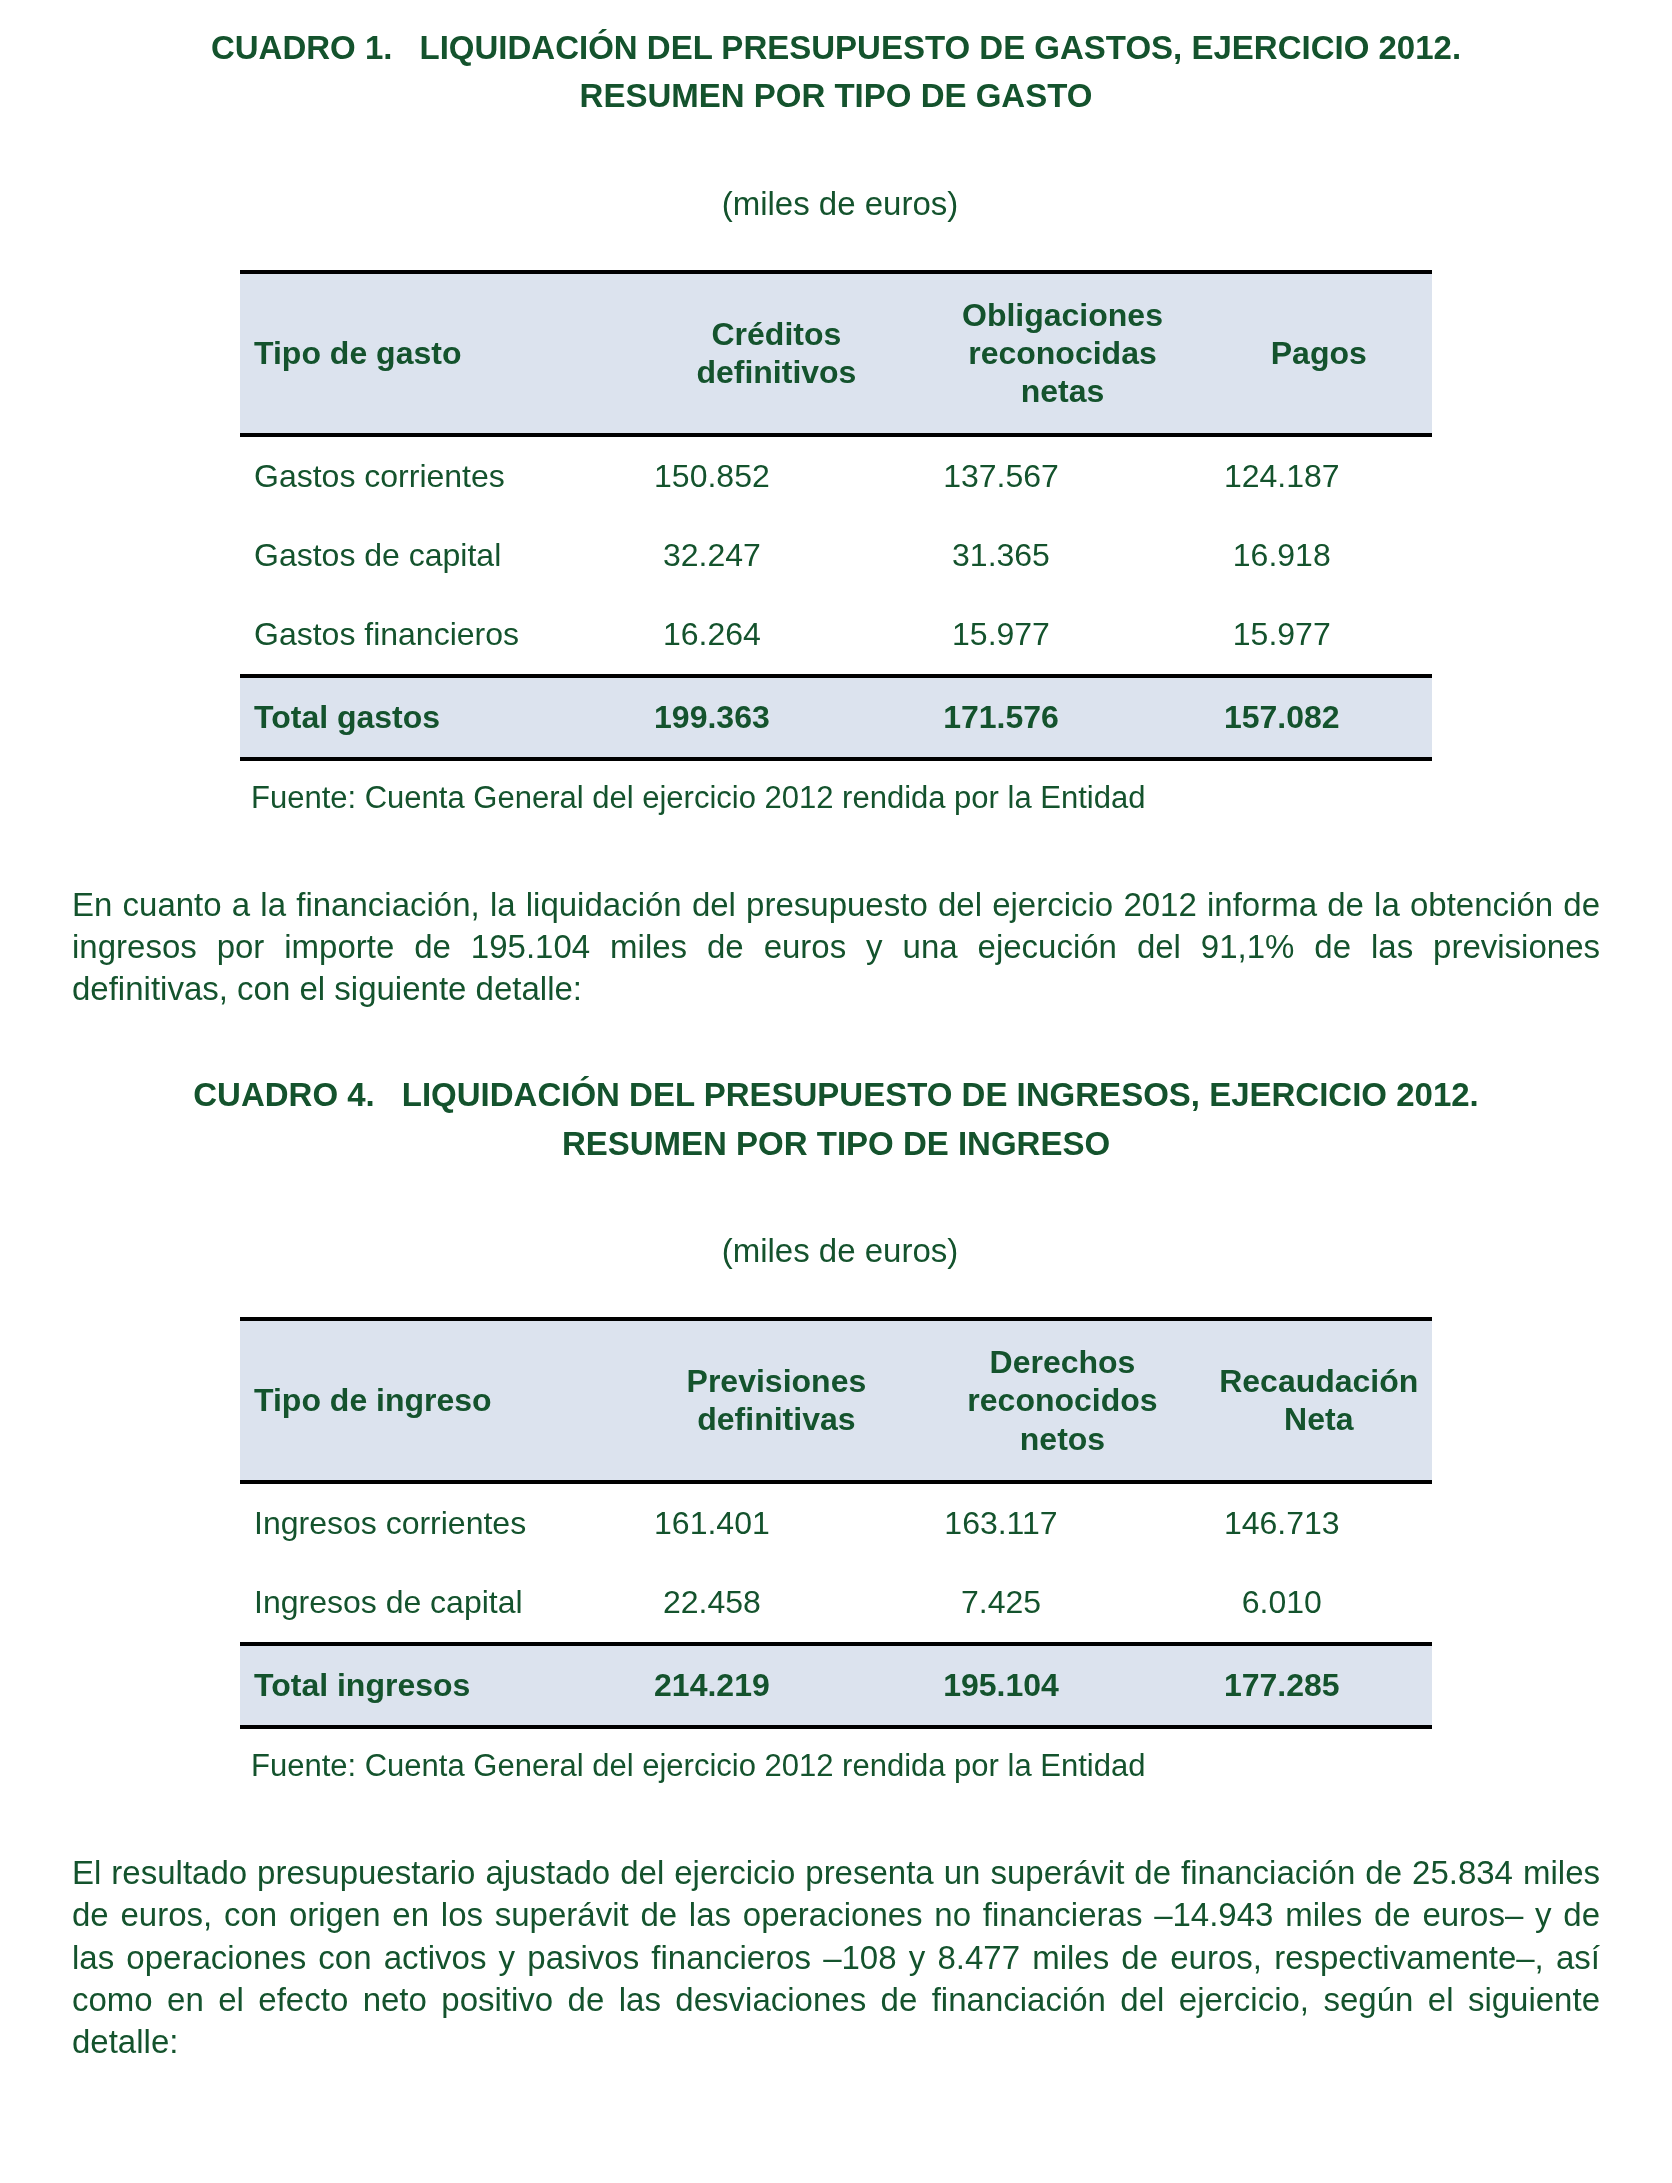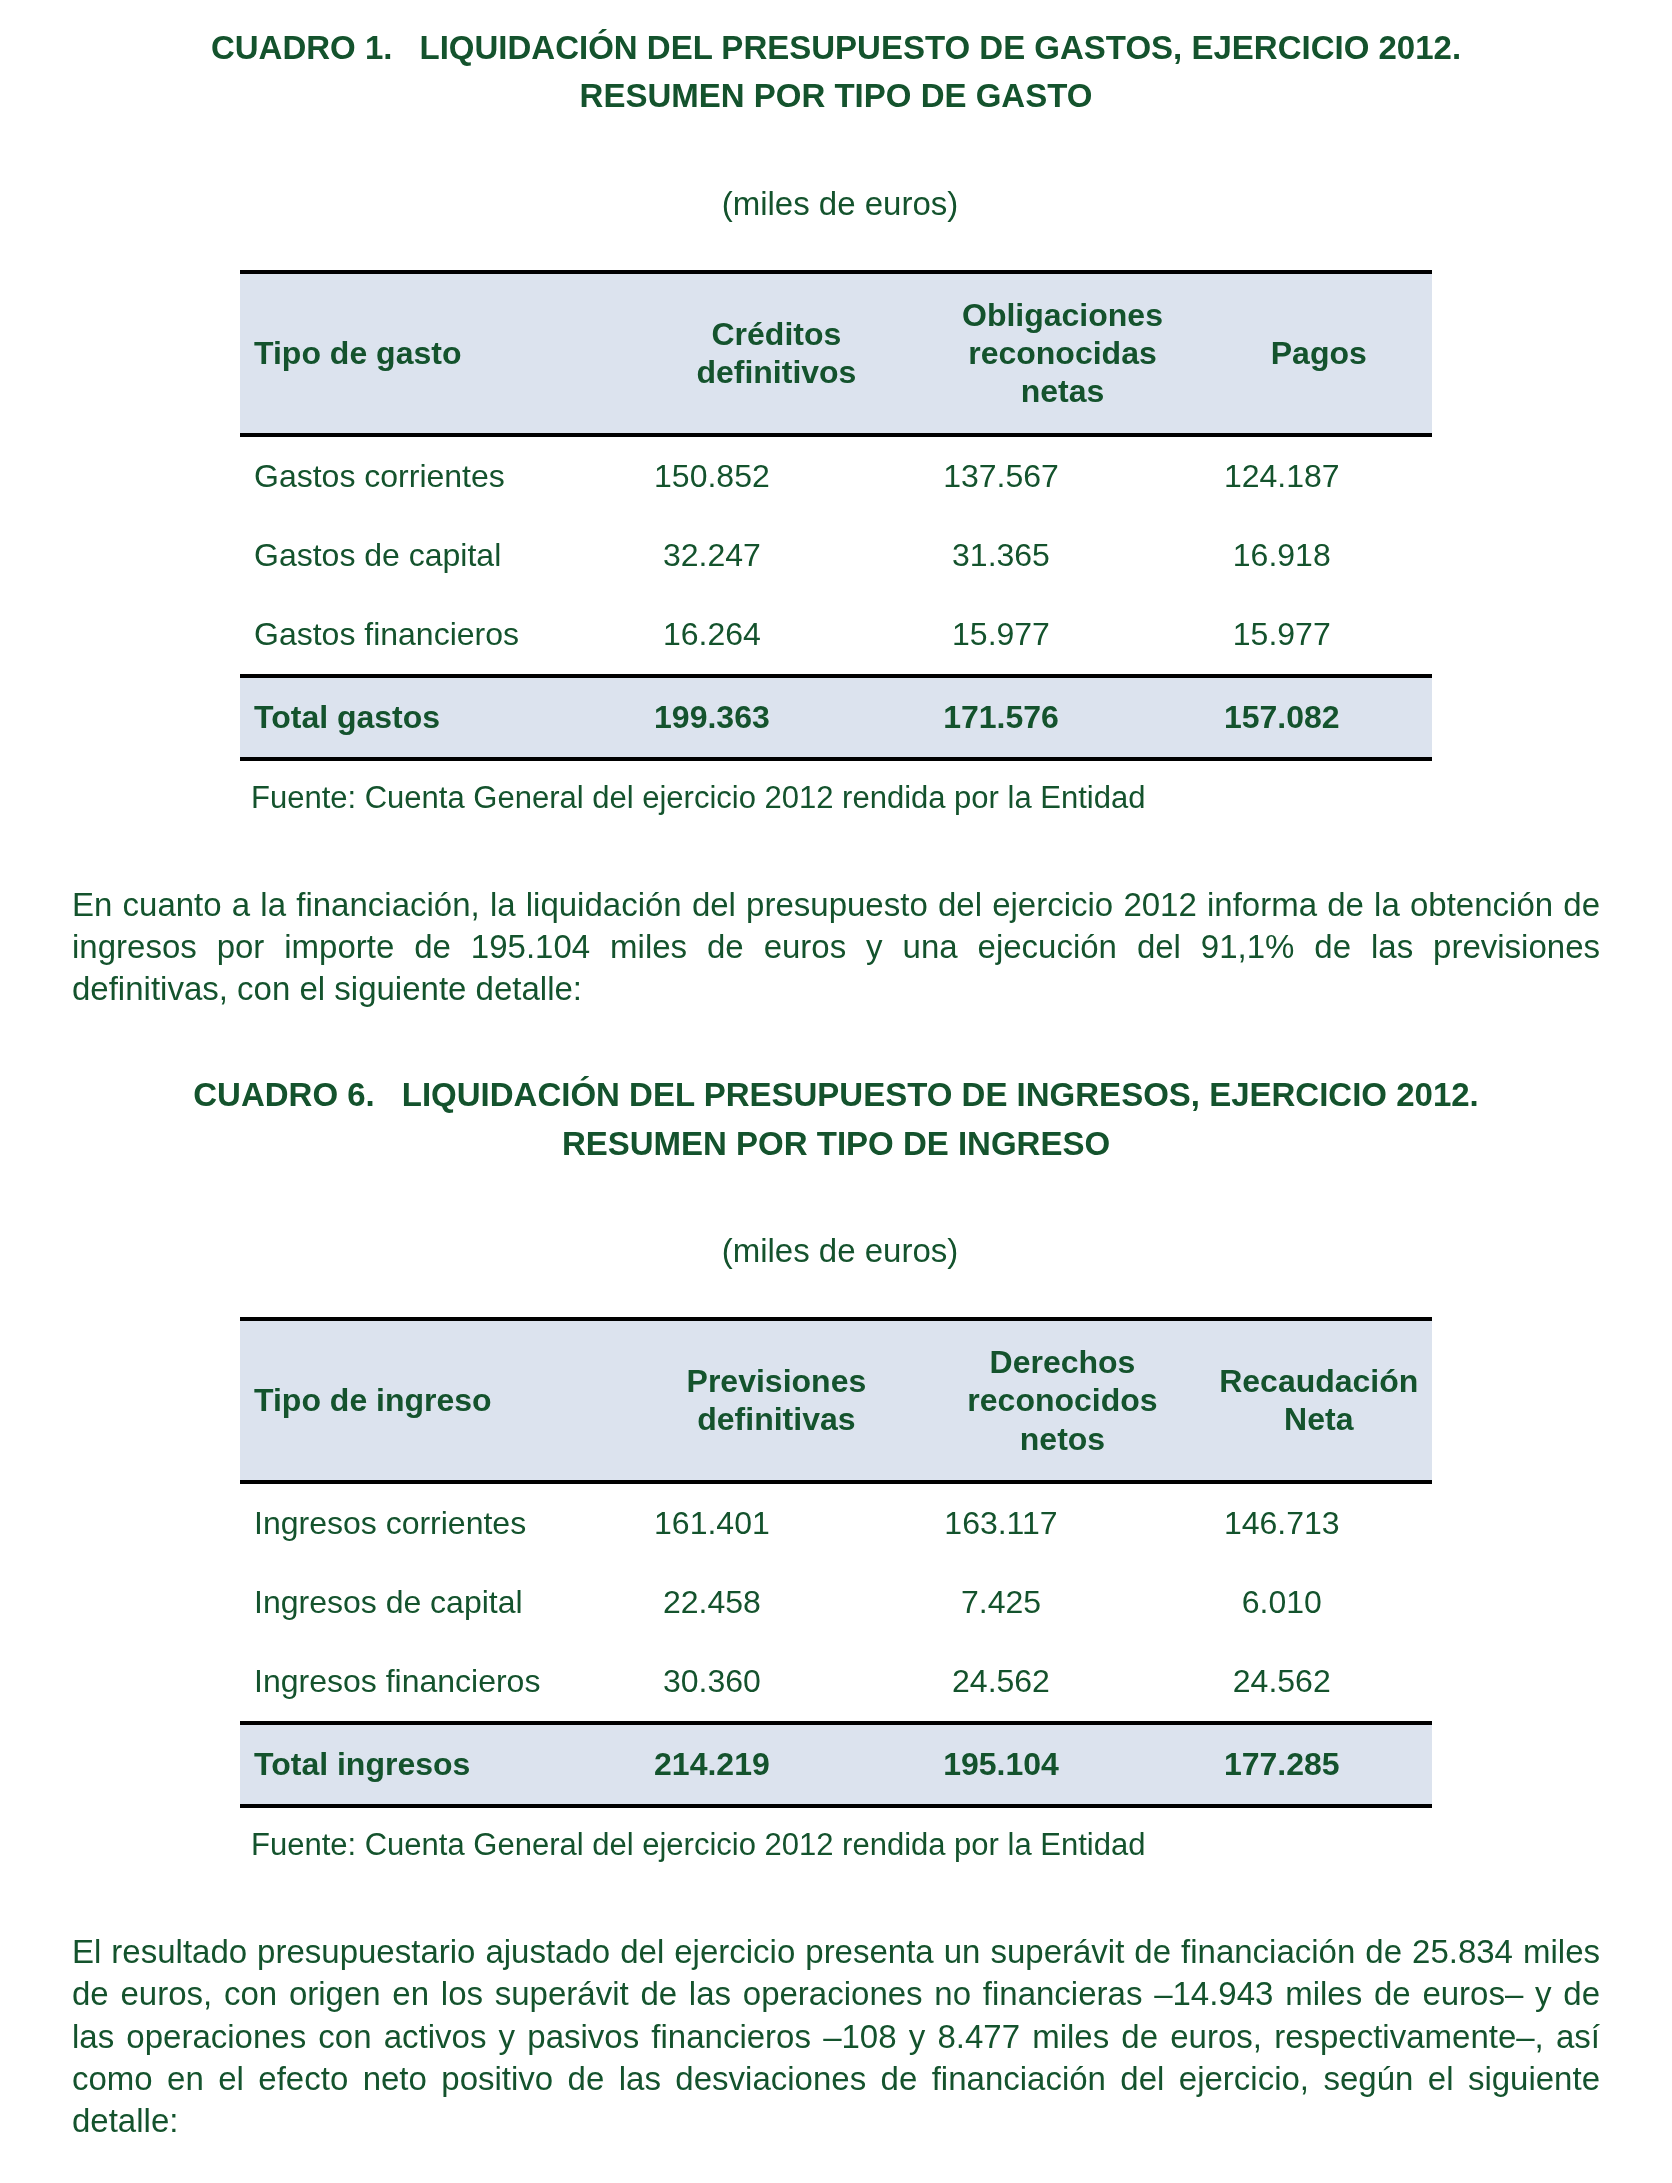--- a/index.html
+++ b/index.html
@@ -151,21 +151,21 @@
         </tbody>
       </table>
       <div class="source">Fuente: Cuenta General del ejercicio 2012 rendida por la Entidad</div>
     </div>
   </section>
 
   <p class="para">En cuanto a la financiación, la liquidación del presupuesto del ejercicio 2012 informa de la obtención de ingresos por importe de 195.104 miles de euros y una ejecución del 91,1% de las previsiones definitivas, con el siguiente detalle:</p>
 
   <section class="section-2">
     <h1 class="cuadro-title">
-      <span class="cuadro-label">CUADRO 6.</span><span>LIQUIDACIÓN DEL PRESUPUESTO DE INGRESOS, EJERCICIO 2012.</span>
+      <span class="cuadro-label">CUADRO 4.</span><span>LIQUIDACIÓN DEL PRESUPUESTO DE INGRESOS, EJERCICIO 2012.</span>
     </h1>
     <h2 class="cuadro-subtitle">RESUMEN POR TIPO DE INGRESO</h2>
     <div class="units">(miles de euros)</div>
 
     <div class="table-wrap">
       <table class="budget-table">
         <colgroup>
           <col style="width:33%">
             <col style="width:24%">
             <col style="width:24%">
@@ -189,26 +189,20 @@
             <td class="num pr2">161.401</td>
             <td class="num pr3">163.117</td>
             <td class="num pr4">146.713</td>
           </tr>
           <tr>
             <td class="col-label">Ingresos de capital</td>
             <td class="num pr2">22.458</td>
             <td class="num pr3">7.425</td>
             <td class="num pr4">6.010</td>
           </tr>
-          <tr>
-            <td class="col-label">Ingresos financieros</td>
-            <td class="num pr2">30.360</td>
-            <td class="num pr3">24.562</td>
-            <td class="num pr4">24.562</td>
-          </tr>
           <tr class="total-row">
             <td class="col-label">Total ingresos</td>
             <td class="num pr2">214.219</td>
             <td class="num pr3">195.104</td>
             <td class="num pr4">177.285</td>
           </tr>
         </tbody>
       </table>
       <div class="source">Fuente: Cuenta General del ejercicio 2012 rendida por la Entidad</div>
     </div>

